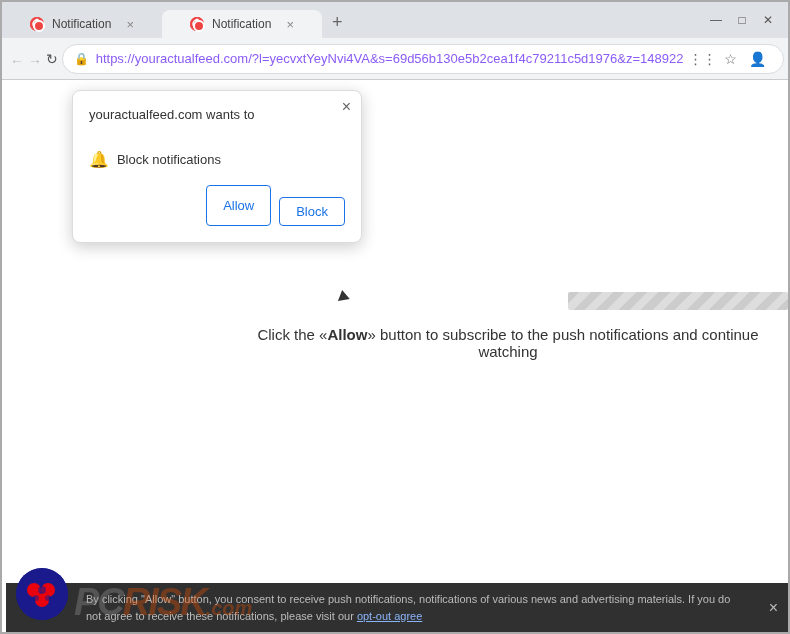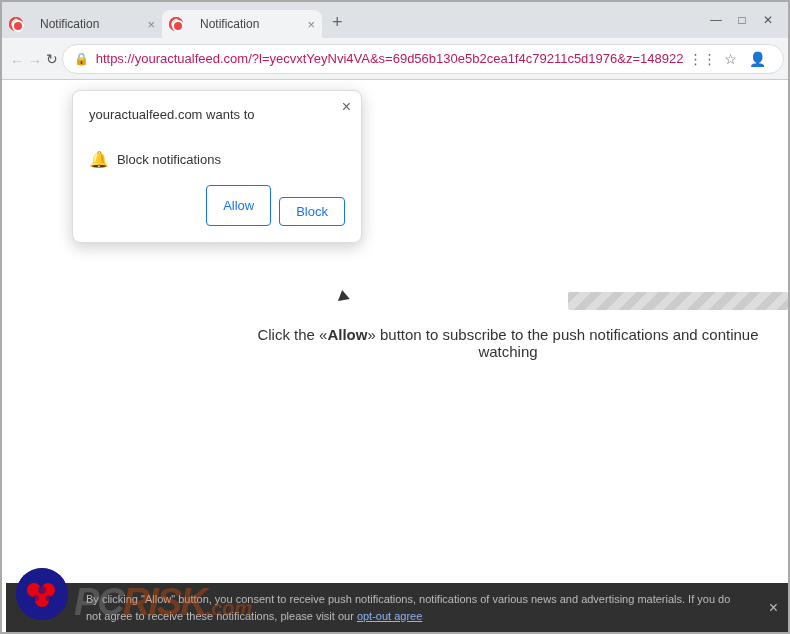--- a/index.html
+++ b/index.html
@@ -33,26 +33,26 @@
       align-items: flex-end;
       flex: 1;
       padding-top: 6px;
     }
 
     .tab {
       display: flex;
       align-items: center;
       background: #dee1e6;
       height: 28px;
-      padding: 0 7px;
+      padding: 0 28px;
       font-size: 12px;
       color: #444;
       border-radius: 8px 8px 0 0;
       min-width: 160px;
-      gap: 17px;
+      gap: 8px;
       cursor: pointer;
     }
 
     .tab.active {
       background: #f1f3f4;
     }
 
     .tab-favicon {
       width: 14px;
       height: 14px;
@@ -150,21 +150,21 @@
     }
 
     .lock-icon {
       color: #666;
       font-size: 12px;
     }
 
     .url-text {
       flex: 1;
       font-size: 13px;
-      color: #be185d;
+      color: #8b5cf6;
       overflow: hidden;
       text-overflow: ellipsis;
       white-space: nowrap;
     }
 
     .url-actions {
       display: flex;
       gap: 2px;
     }
 

